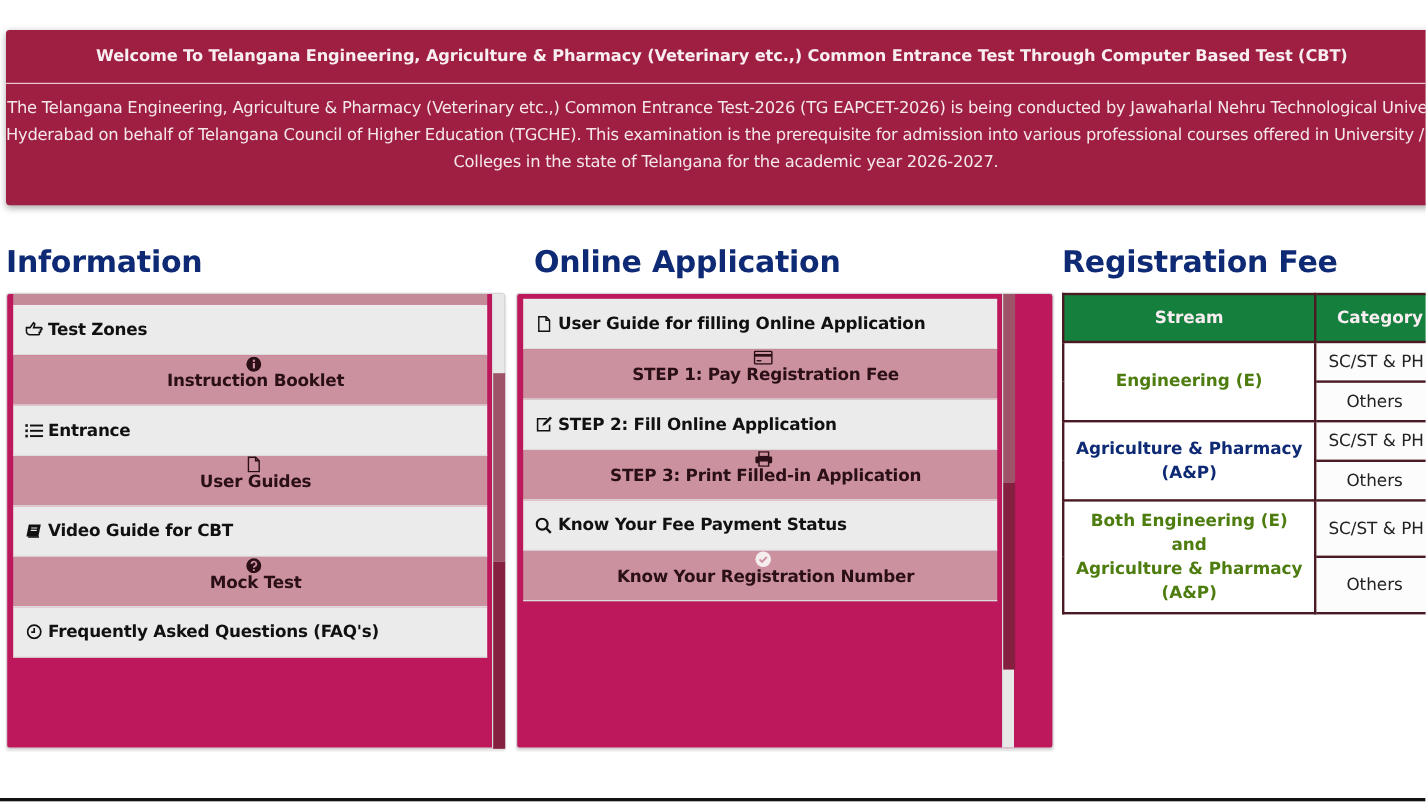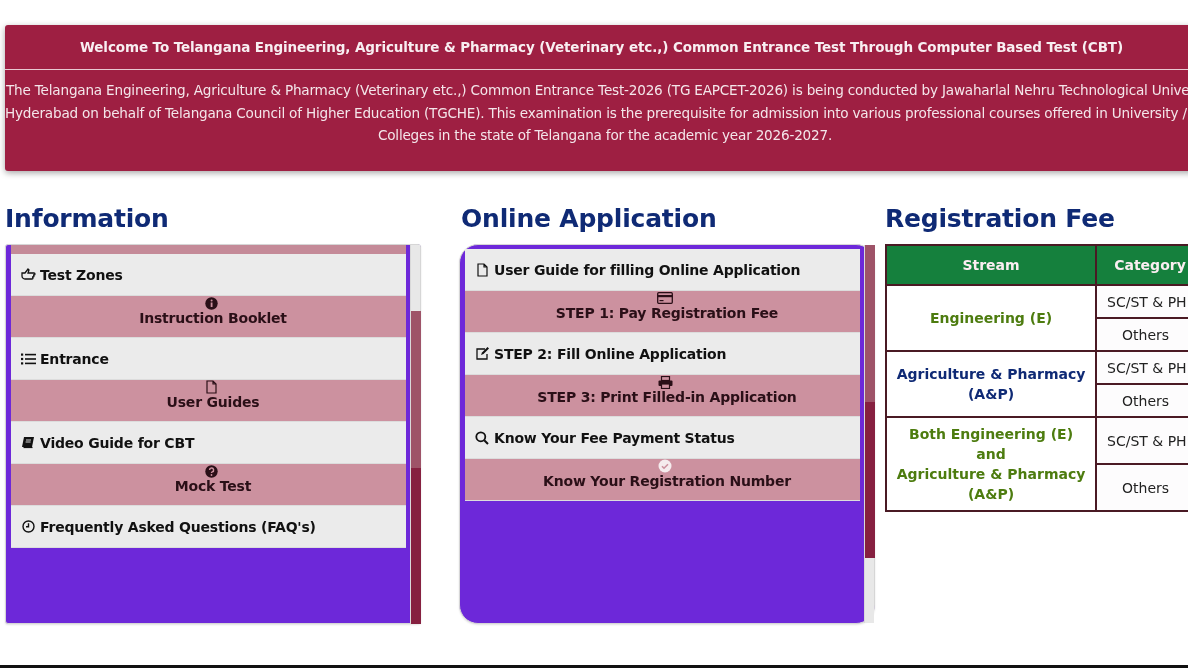--- a/index.html
+++ b/index.html
@@ -25,21 +25,21 @@
   .banner-body div { white-space: nowrap; letter-spacing: -0.2px; }
   .banner-body .l1 { padding-left: 0px; margin-left: 1px; }
 
   .section-title {
     position: absolute; top: 204px; font-size: 25px; font-weight: bold;
     color: #0f2a75; letter-spacing: -0.2px;
   }
 
   .panel {
     position: absolute; top: 244px; height: 380px;
-    background: #6d28d9; border: 1px solid #d6d6d6; border-radius: 3px;
+    background: #be185d; border: 1px solid #d6d6d6; border-radius: 3px;
     box-shadow: 0 1px 2px rgba(0,0,0,0.12);
   }
   .panel-list { position: absolute; left: 5px; top: 5px; width: 395px; }
   .panel-item {
     height: 42px; display: flex; align-items: center;
     padding-left: 9px; font-weight: bold; font-size: 14px; color: #111;
     border-bottom: 1px solid #dcdcdc; letter-spacing: -0.2px; cursor: pointer;
   }
   .panel-item.light { background: #ebebeb; }
   .panel-item.dark { background: #cc919f; color: #2a0f17; flex-direction: column; }
@@ -72,21 +72,21 @@
   <div class="banner-title">Welcome To Telangana Engineering, Agriculture &amp; Pharmacy (Veterinary etc.,) Common Entrance Test Through Computer Based Test (CBT)</div>
   <div class="banner-divider"></div>
   <div class="banner-body">
     <div class="l1">The Telangana Engineering, Agriculture &amp; Pharmacy (Veterinary etc.,) Common Entrance Test-2026 (TG EAPCET-2026) is being conducted by Jawaharlal Nehru Technological University</div>
     <div>Hyderabad on behalf of Telangana Council of Higher Education (TGCHE). This examination is the prerequisite for admission into various professional courses offered in University / Private</div>
     <div>Colleges in the state of Telangana for the academic year 2026-2027.</div>
   </div>
 </div>
 
 <div class="section-title" style="left:5px;">Information</div>
-<div class="section-title" style="left:445px;margin-left:16px;">Online Application</div>
+<div class="section-title" style="left:445px;">Online Application</div>
 <div class="section-title" style="left:885px;">Registration Fee</div>
 
 <div class="panel" style="left:5px; width:416px;">
   <div class="panel-list" style="top:0;">
     <div style="height:9px; background:#c48a98;"></div>
     <div class="panel-item light">
       <span class="ic">
         <svg width="15" height="13" viewBox="0 0 15 13">
             <path d="M1 5h3l3-4 1 1-1 3h6a1 1 0 0 1 0 2h-1a1 1 0 0 1 0 2h-1a1 1 0 0 1 0 2H4a3 3 0 0 1-3-3z" fill="none" stroke="#111" stroke-width="1.3"></path>
           </svg>
@@ -153,21 +153,21 @@
       </span>
       <span>Frequently Asked Questions (FAQ's)</span>
     </div>
   </div>
   <div class="scrollbar" style="left:404px;">
     <div class="thumb-a" style="top:66px; height:157px;"></div>
     <div class="thumb-b" style="top:223px; height:156px;"></div>
   </div>
 </div>
 
-<div class="panel" style="left:459px; width:416px;border-radius:19px;">
+<div class="panel" style="left:430px; width:448px;">
   <div class="panel-list" style="top:4px;">
     <div class="panel-item light">
       <span class="ic">
         <svg width="11" height="14" viewBox="0 0 11 14">
             <path d="M1 1h6l3 3v9H1z M7 1v3h3" fill="none" stroke="#111" stroke-width="1.2"></path>
           </svg>
       </span>
       <span>User Guide for filling Online Application</span>
     </div>
     <div class="panel-item dark">

